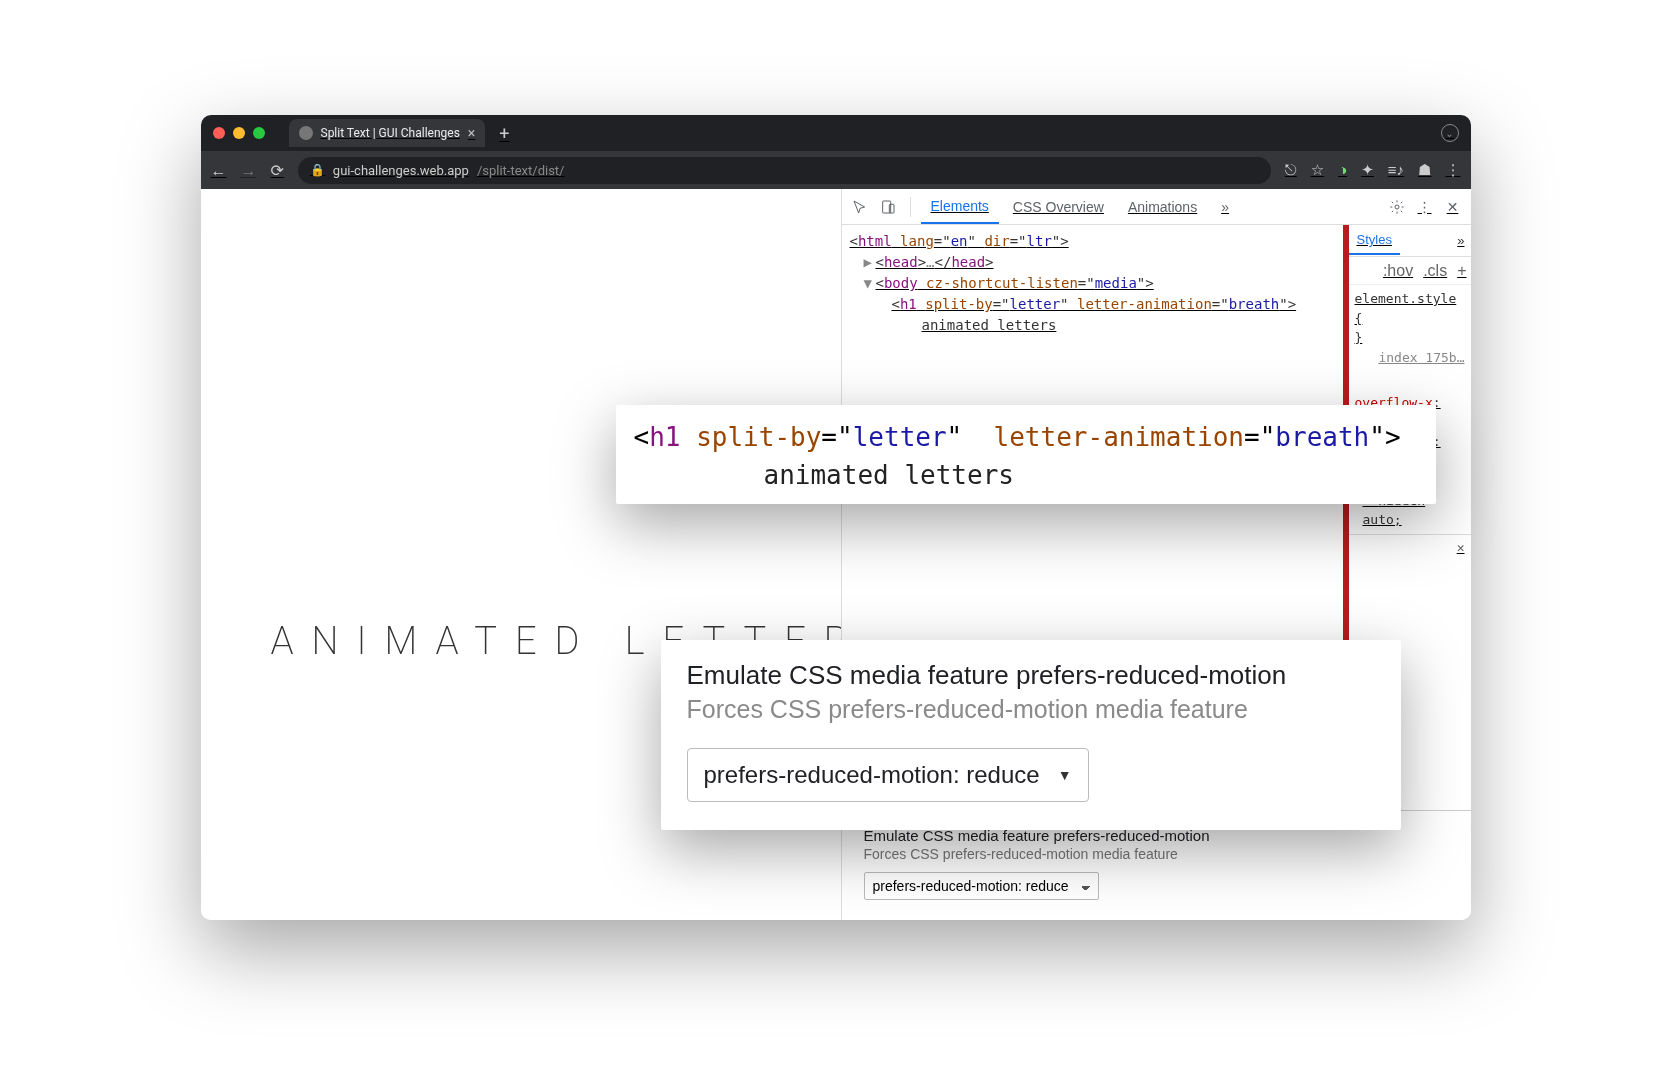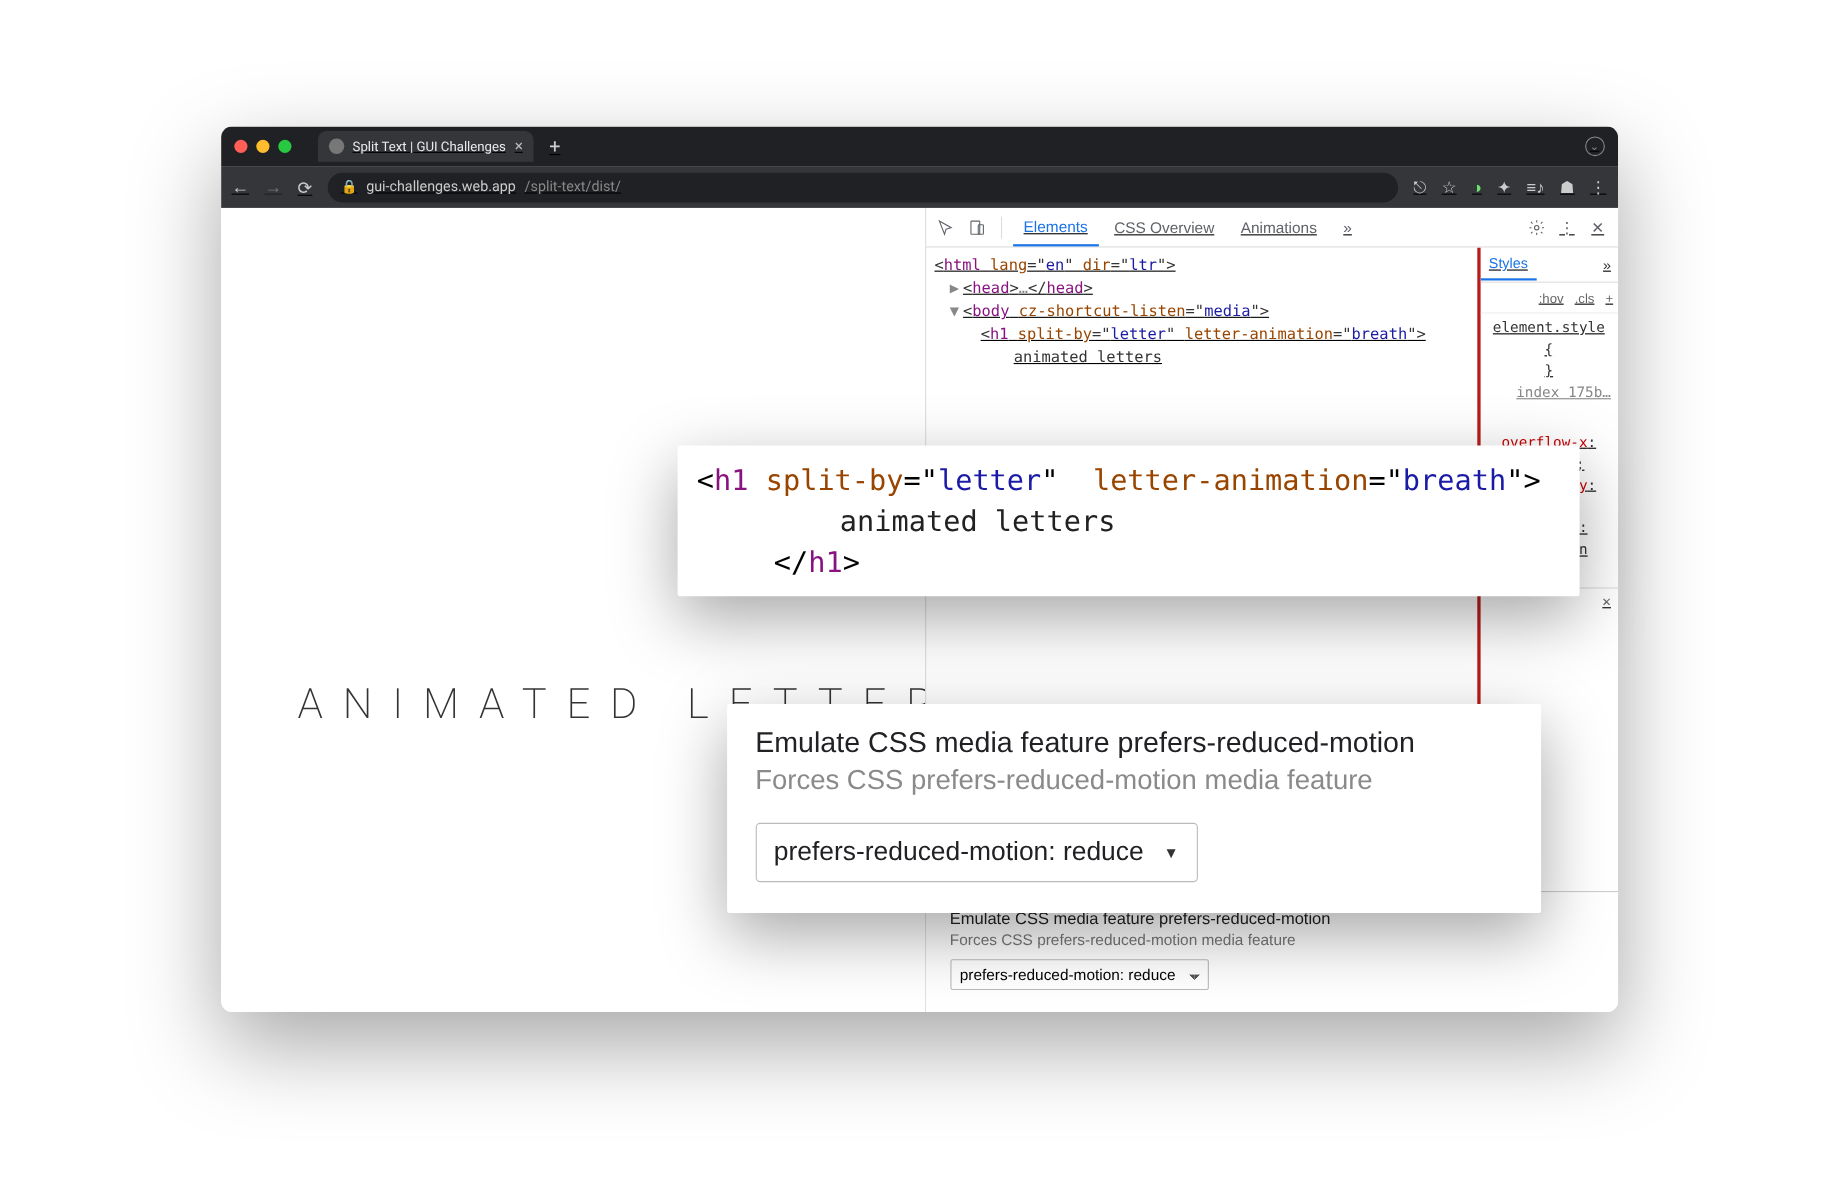--- a/index.html
+++ b/index.html
@@ -118,27 +118,27 @@
   .arrow{color:#888;display:inline-block;width:12px;}
   .indent1{padding-left:14px;}
   .indent2{padding-left:28px;}
   .indent3{padding-left:42px;}
   .indent4{padding-left:72px;}
   .selLine{background:#cfe8fc;}
   .eq{color:#888;font-style:italic;margin-left:6px;}
   .dots{color:#888;}
   
   .stylesPane{
-    width:128px; border-left:3px solid #b91c1c; font-size:13px;
-    font-family:Menlo,Consolas,monospace; color:#333; overflow:hidden;text-align:center;
+    width:128px; border-left:6px solid #b91c1c; font-size:13px;
+    font-family:Menlo,Consolas,monospace; color:#333; overflow:hidden;
   }
   .sp-tabs{height:32px;border-bottom:1px solid #ddd;display:flex;align-items:center;font-family:-apple-system,sans-serif;font-size:13px;}
   .sp-tab{padding:6px 8px;color:#1a73e8;border-bottom:2px solid #1a73e8;}
   .sp-tabs .more{margin-left:auto;padding:6px;}
-  .sp-row2{height:28px;border-bottom:1px solid #eee;display:flex;align-items:center;font-family:-apple-system,sans-serif;font-size:12px;justify-content:flex-end;padding-right:4px;gap:10px;color:#666;}
+  .sp-row2{height:28px;border-bottom:1px solid #eee;display:flex;align-items:center;font-family:-apple-system,sans-serif;font-size:16px;justify-content:flex-end;padding-right:4px;gap:10px;color:#666;}
   .sp-body{padding:4px 6px;font-size:13px;line-height:1.5;}
   .rule-src{text-decoration:underline;color:#888;float:right;}
   .prop{color:#c80000;}
   .pval{color:#333;}
   .stylesPane .closebar{border-top:1px solid #ddd;height:26px;display:flex;align-items:center;justify-content:flex-end;padding-right:6px;color:#666;}
   
   .drawer{
     position:absolute; bottom:0; left:0; right:0;
     background:#fff; border-top:1px solid #ccc;
     padding:16px 22px 20px;
@@ -301,21 +301,20 @@
             <option>prefers-reduced-motion: reduce</option>
           </select>
         </div>
       </div>
     </div>
   </div>
 
   <div class="overlay ov-code">
     <div class="ln">&lt;<span class="big-tag">h1</span> <span class="big-attr">split-by</span>="<span class="big-val">letter</span>" &nbsp;<span class="big-attr">letter-animation</span>="<span class="big-val">breath</span>"&gt;</div>
     <div class="txt">animated letters</div>
-    <div class="ln close">&lt;/<span class="big-tag">h1</span>&gt;</div>
   </div>
 
   <div class="overlay ov-emul">
     <div class="t1">Emulate CSS media feature prefers-reduced-motion</div>
     <div class="t2">Forces CSS prefers-reduced-motion media feature</div>
     <div class="selwrap">
       <span>prefers-reduced-motion: reduce</span>
       <span class="caret">▼</span>
     </div>
   </div>

